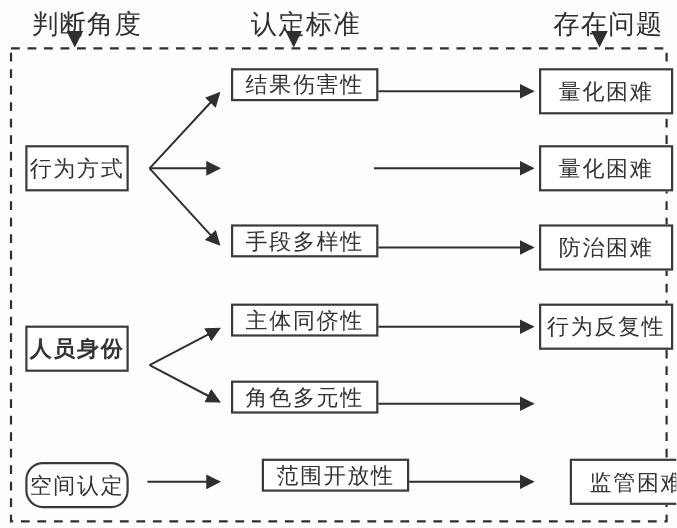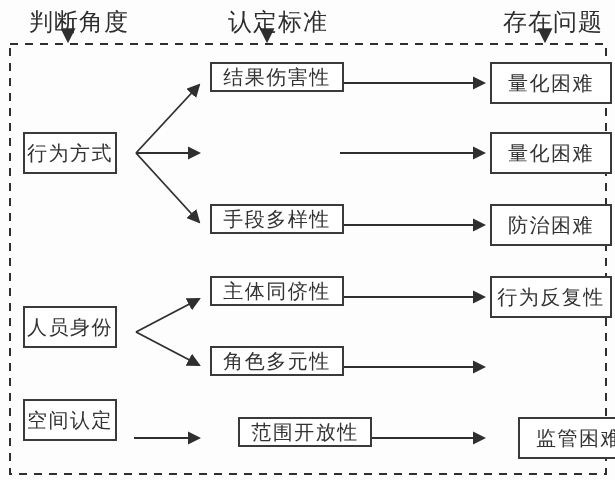--- a/index.html
+++ b/index.html
@@ -51,22 +51,22 @@
   .col-left   { left: 23px;  width: 94px; height: 42px; }
   .col-mid    { left: 210px; width: 134px; height: 30px; }
   .col-right  { left: 490px; width: 122px; height: 42px; }
   .r1 { top: 62px; }
   .r2 { top: 132px; }
   .r3 { top: 204px; }
   .r4 { top: 276px; }
   .r5 { top: 346px; text-align: right; }
   .r6 { top: 417px; margin-left: 28px; }
   .left-r2 { top: 132px; }
-  .left-r45 { top: 306px; }
-  .left-r6 { top: 399px; }
+  .left-r45 { top: 296px; font-weight: bold; }
+  .left-r6 { top: 420px; border-radius: 16px; }
   line, rect.dash {
     stroke: #2f2f2f;
   }
 </style>
 </head>
 <body>
 
 <div class="canvas">
 
   <svg class="overlay" viewBox="0 0 615 480" xmlns="http://www.w3.org/2000/svg">

